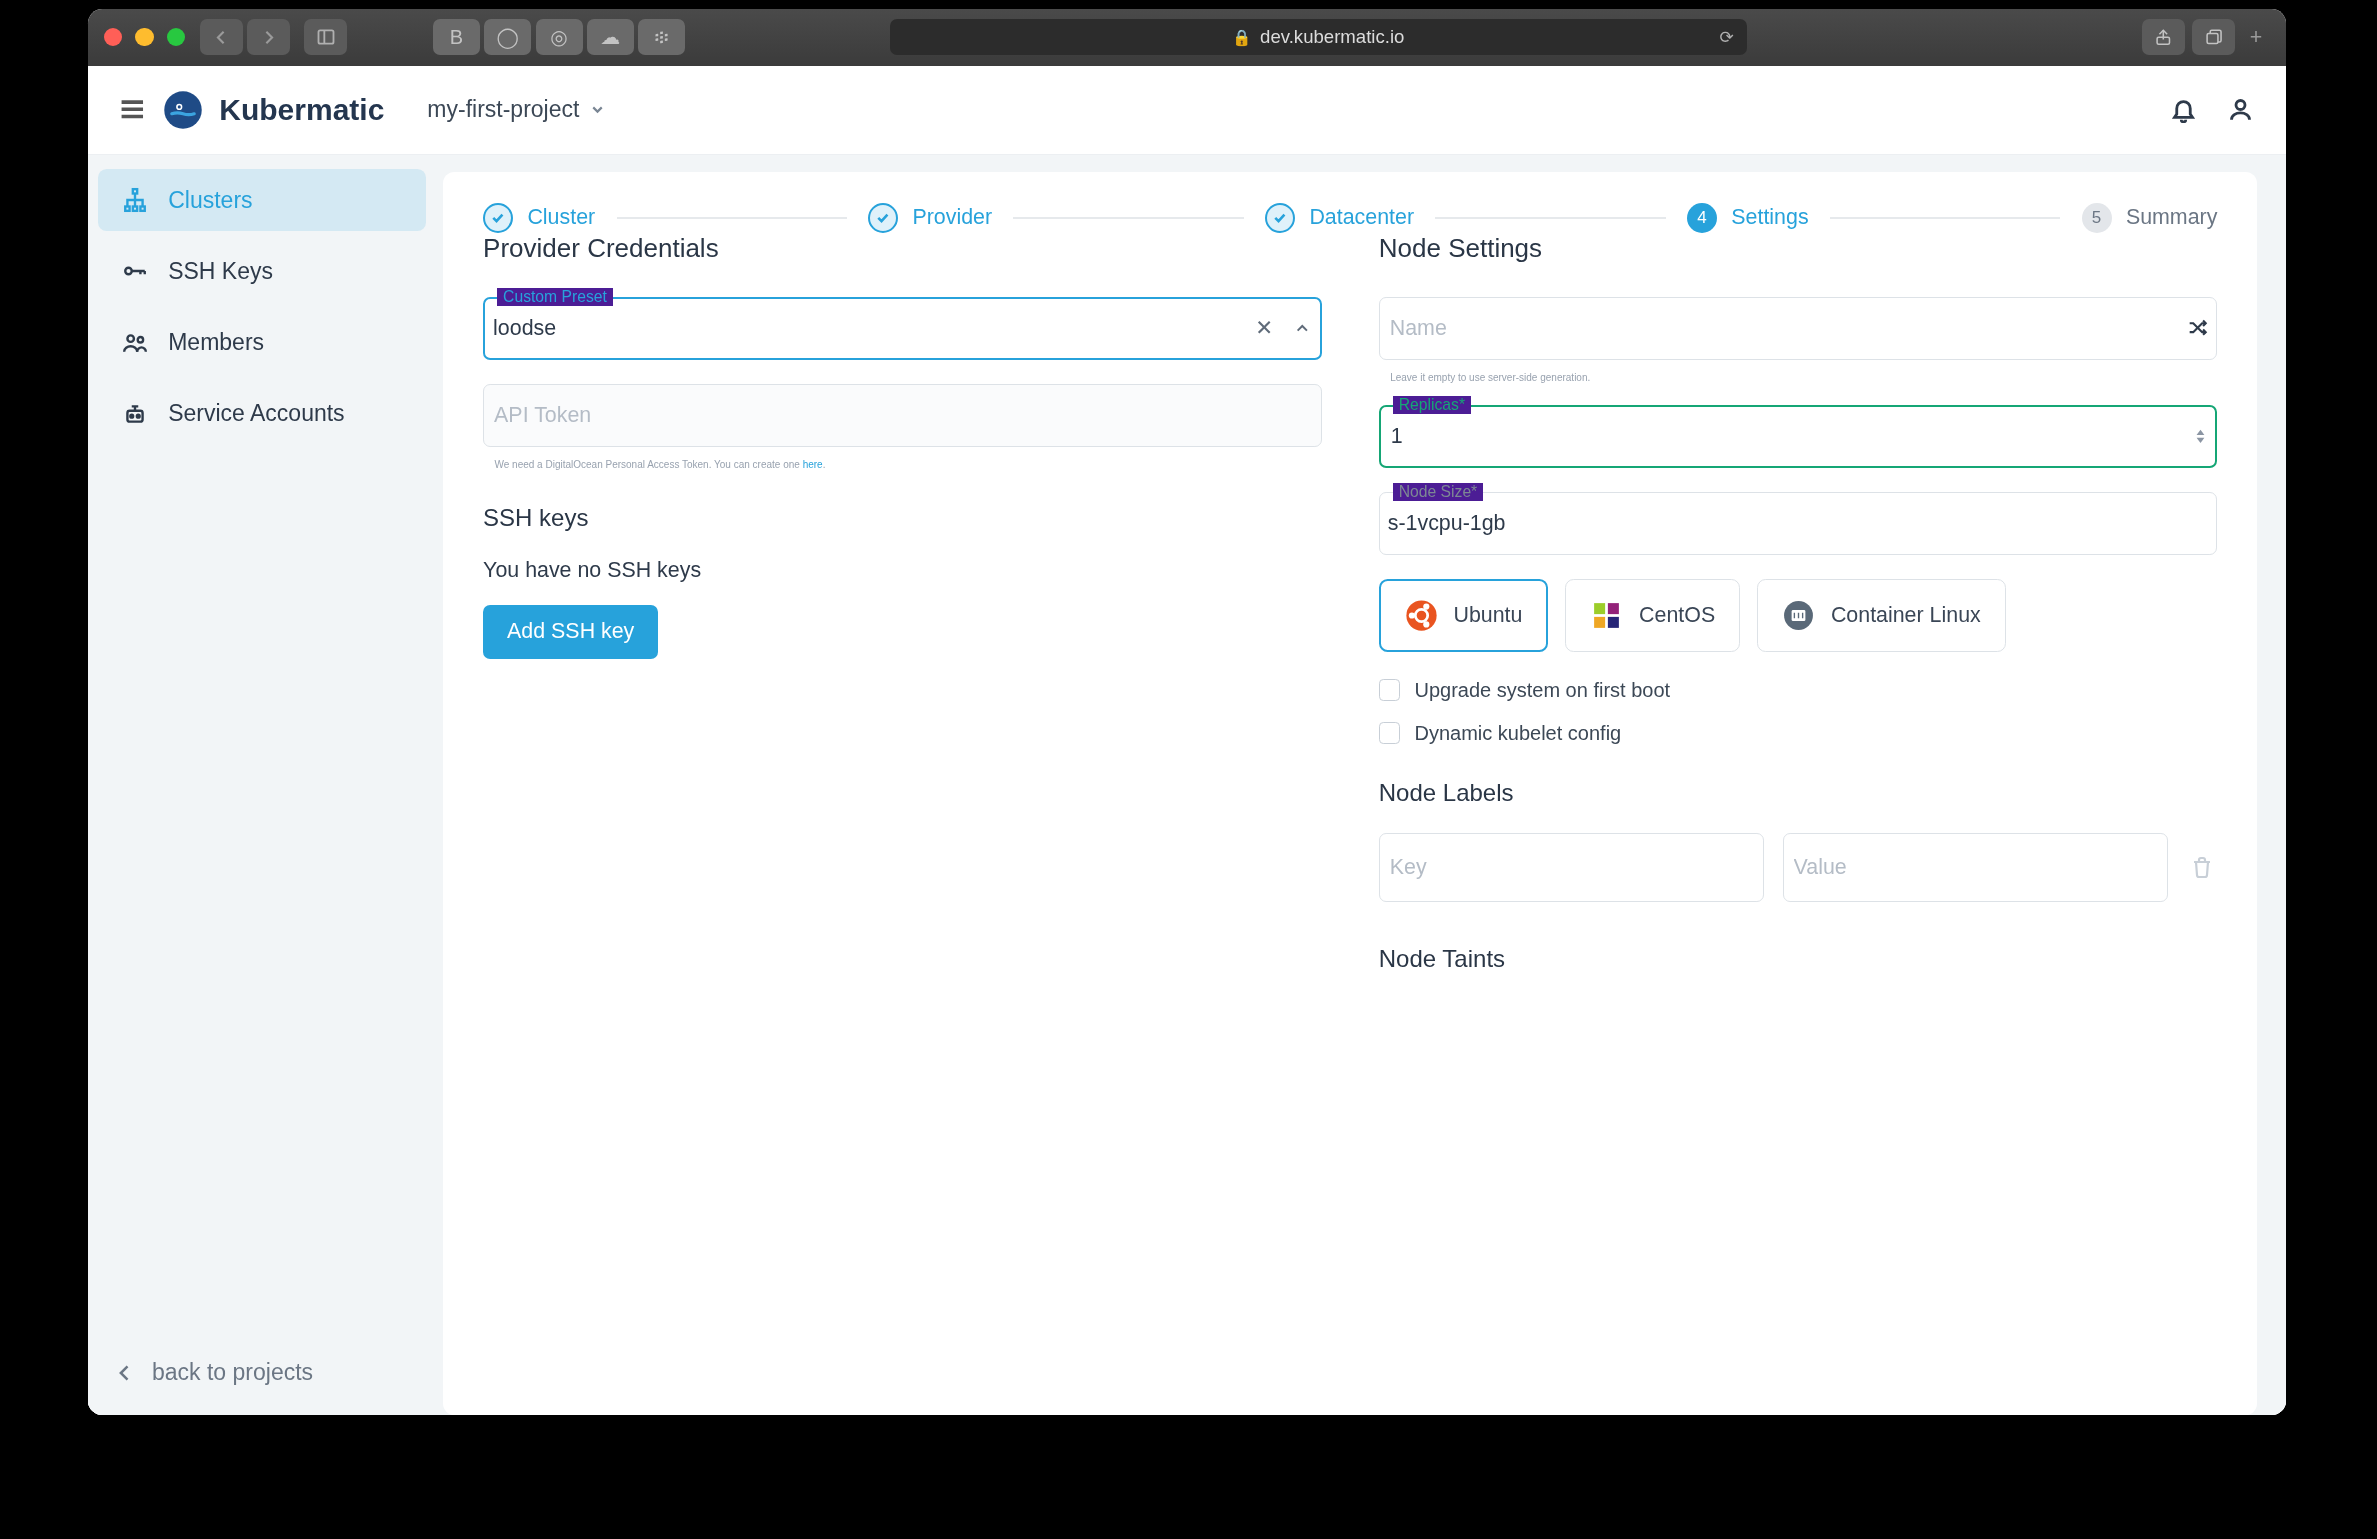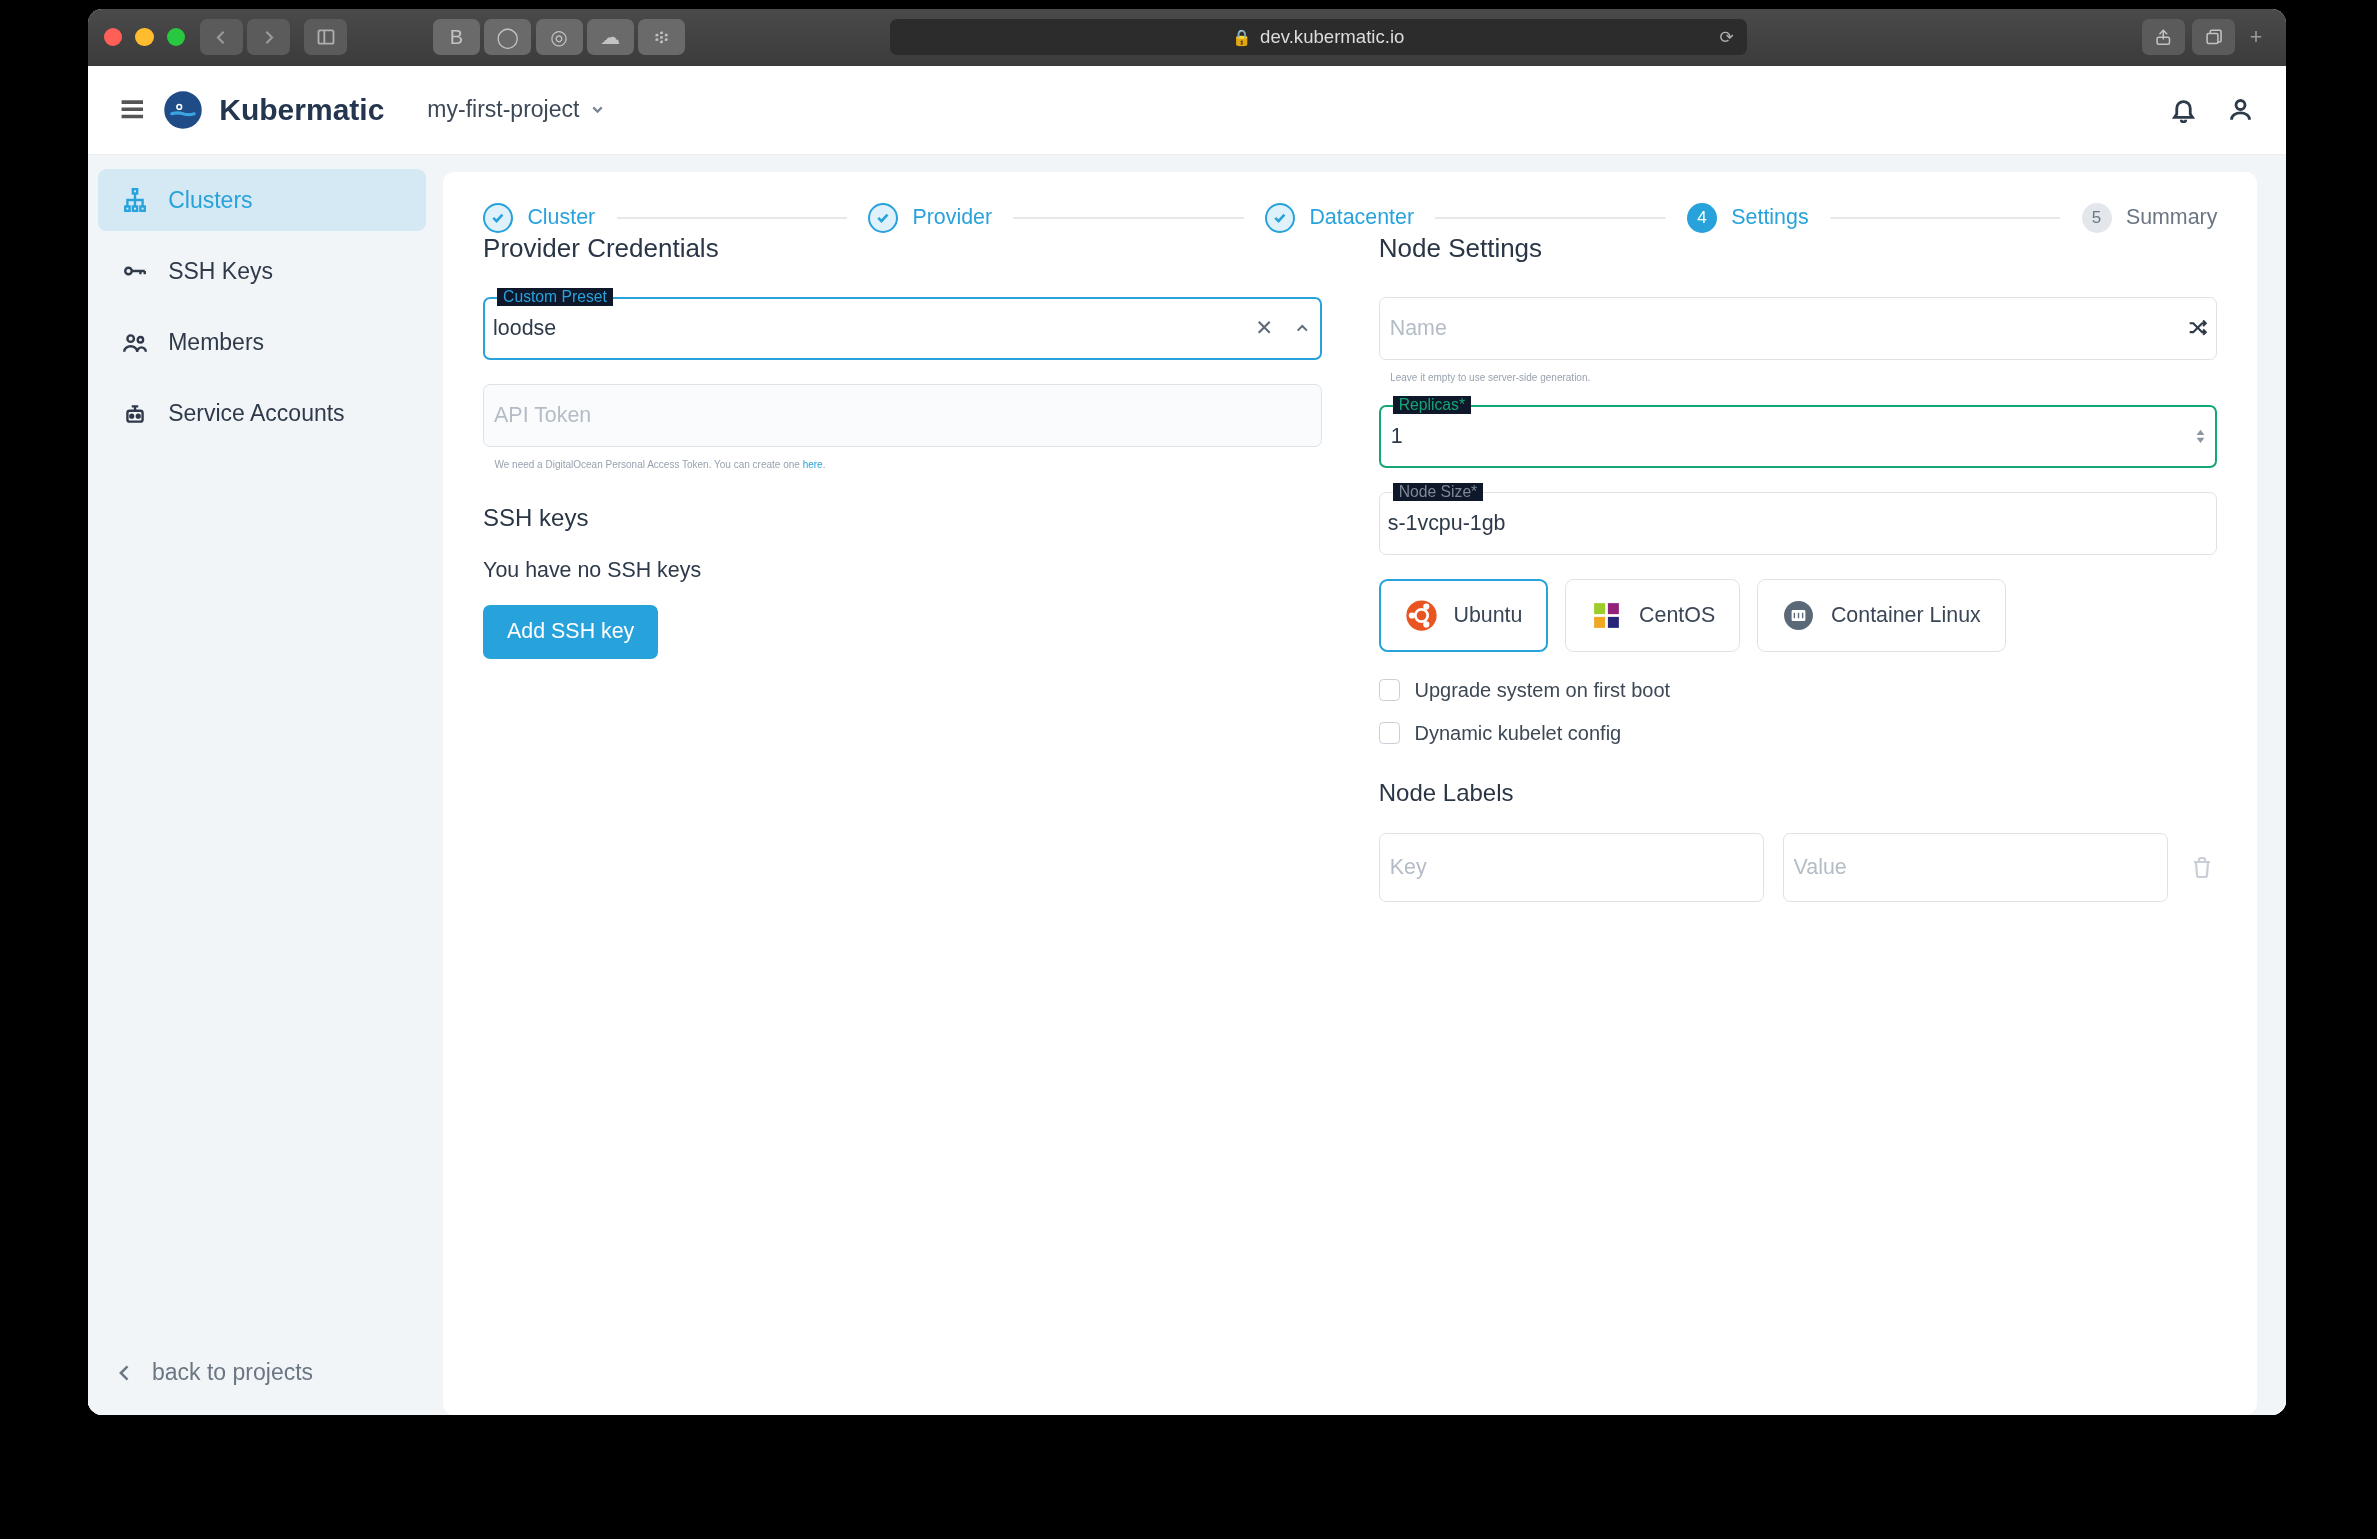--- a/index.html
+++ b/index.html
@@ -85,21 +85,21 @@
   .step.done svg{width:15.7px;height:15.7px;stroke:var(--step-done);stroke-width:4;fill:none;}
 
   
   .cols{display:flex;gap:57px;}
   .col{flex:1;min-width:0;}
   h2.section{font-size:26px;font-weight:500;color:#2a3646;margin:0 0 33px;}
   h3.section-sm{font-size:24px;font-weight:500;color:#2a3646;margin:34px 0 26px;}
 
   
   .field{position:relative;margin-bottom:24px;}
-  .field .flabel{position:absolute;top:-8.6px;left:14.3px;background:#0f172a;padding:0 5.7px;font-size:15.7px;color:#7d8894;}
+  .field .flabel{position:absolute;top:-8.6px;left:14.3px;background:#4c1d95;padding:0 5.7px;font-size:15.7px;color:#7d8894;}
   .field.green .flabel{color:var(--green);}
   .field.blue .flabel{color:var(--accent);}
   .input-shell{border:1.4px solid var(--border);border-radius:7.1px;height:63px;display:flex;align-items:center;padding:0 8px;background:#fff;font-size:21.4px;color:var(--text);}
   .field.blue .input-shell{border:2.1px solid var(--accent);}
   .field.green .input-shell{border:2.1px solid var(--green);}
   .input-shell input{border:0;outline:0;flex:1;font-size:21.4px;color:var(--text);background:transparent;}
   .input-shell input::placeholder{color:#b4bcc6;}
   .input-shell .shell-right{display:flex;align-items:center;gap:20px;color:#5f6b79;}
   .mini-stepper{display:flex;flex-direction:column;gap:0;line-height:0;color:#8b95a3;}
   .mini-stepper svg{width:13px;height:8.6px;display:block;}
@@ -456,20 +456,21 @@
                 <div class="input-shell">
                     <input placeholder="Value" style="">
                   </div>
                 <div class="trash">
                   <svg viewBox="0 0 24 24">
                       <path d="M4 7h16M9 7V5a2 2 0 012-2h2a2 2 0 012 2v2M6 7l1 13a2 2 0 002 2h6a2 2 0 002-2l1-13"></path>
                     </svg>
                 </div>
               </div>
 
+              <h3 class="section-sm" style="margin-top:43px">Node Taints</h3>
             </div>
           </div>
 
         </div>
       </div>
     </div>
   </div>
 </div>
 
 

